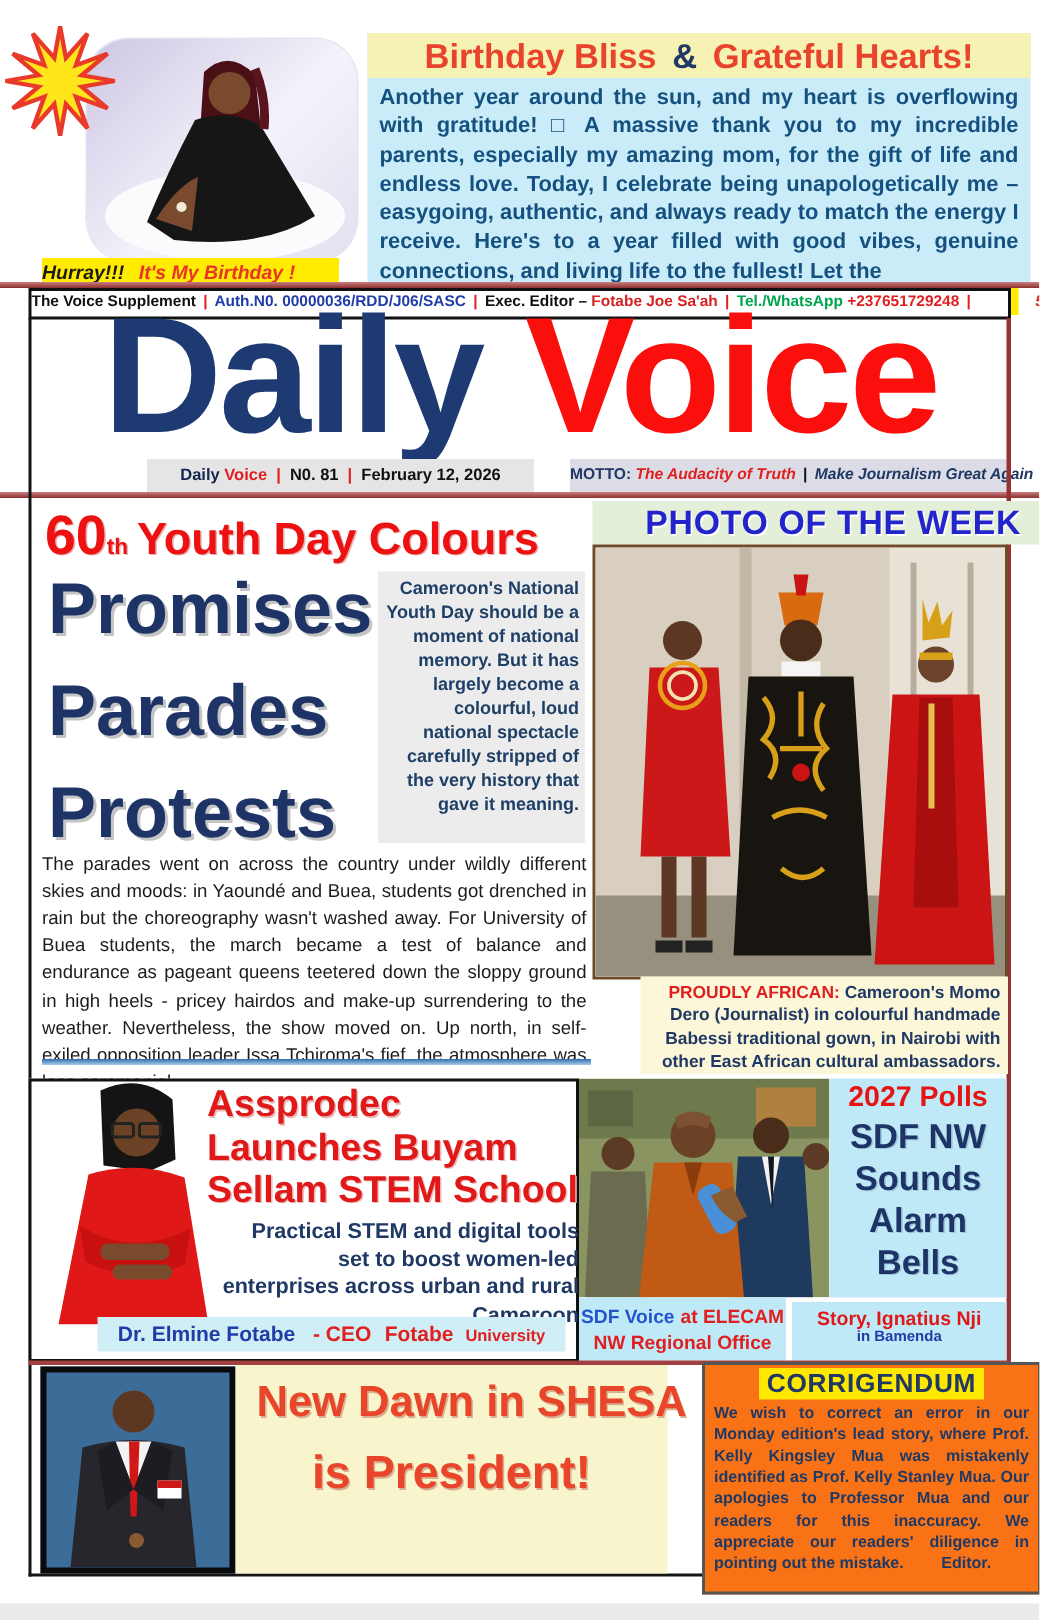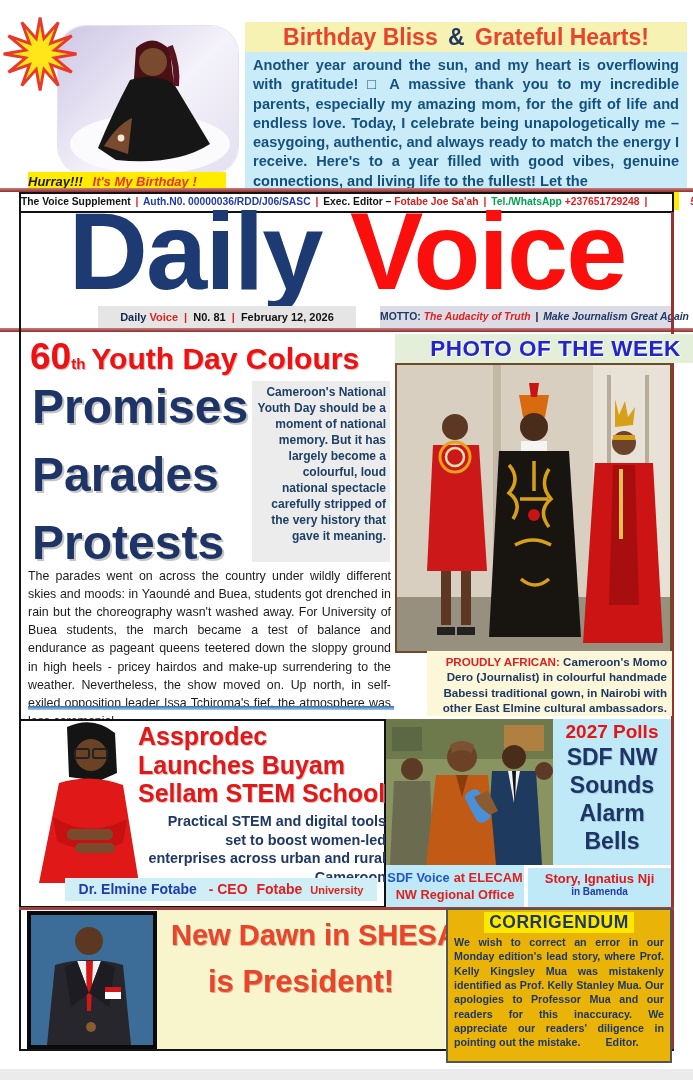--- a/index.html
+++ b/index.html
@@ -107,21 +107,21 @@
   .rule-mid{left:19px;top:907px;width:655px;height:3px;background:#a04040;}
 
   
   .pres-photo{left:27px;top:911px;width:130px;height:138px;border:4px solid #0a0a0a;box-sizing:border-box;
     background:#3c6d99;overflow:hidden;}
   .shesa-panel{left:157px;top:910px;width:288px;height:139px;background:#f8f4cc;text-align:center;}
   .shesa-l1{margin-top:9px;font-size:29px;font-weight:bold;color:#e8452a;text-shadow:1px 1px 0 #d8b090;white-space:nowrap;margin-left:14px;}
   .shesa-l2{margin-top:11px;font-size:27px;font-weight:bold;color:#1e3a6e;white-space:nowrap;}
   .shesa-l2 .esq{font-size:19px;margin-left:5px;}
   .shesa-l3{margin-top:12px;font-size:31px;font-weight:bold;color:#e8452a;text-shadow:1px 1px 0 #d8b090;white-space:nowrap;}
-  .corr-panel{left:446px;top:908px;width:226px;height:155px;background:#eab308;border:2px solid #555;
+  .corr-panel{left:468px;top:908px;width:226px;height:155px;background:#f97316;border:2px solid #555;
     box-sizing:border-box;padding:2px 6px;}
   .corr-title-row{text-align:center;}
   .corr-title{display:inline-block;background:#ffe800;color:#1f3864;font-size:17.5px;font-weight:bold;
     padding:0 5px;letter-spacing:0.5px;}
   .corr-body{margin-top:2px;font-size:10.7px;font-weight:bold;color:#1f3864;text-align:justify;line-height:1.34;}
   .corr-sign{margin-left:22px;}
 
   .bottom-strip{left:0;top:1069px;width:693px;height:11px;background:#ebebeb;}
 </style>
 </head>
@@ -242,21 +242,21 @@
       <path d="M218,34 l4,16 l6,-14 l3,16 l7,-10 l-2,18 l-18,2 Z" fill="#d8a018"></path>
       <circle cx="227" cy="78" r="12" fill="#6b422a"></circle>
       <rect x="216" y="70" width="22" height="5" fill="#d8a018"></rect>
       <path d="M198,98 L256,98 L266,278 L186,278 Z" fill="#cc1414"></path>
       <path d="M216,100 L238,100 L242,240 L212,240 Z" fill="#a80e0e"></path>
       <path d="M224,104 v70" stroke="#e8c050" stroke-width="4"></path>
     </svg>
   </div>
   <div class="abs pw-caption">
     <span class="lbl">PROUDLY AFRICAN:</span>
-    <span>Cameroon's Momo Dero (Journalist) in colourful handmade Babessi traditional gown, in Nairobi with other East Elmine cultural ambassadors.</span>
+    <span>Cameroon's Momo Dero (Journalist) in colourful handmade Babessi traditional gown, in Nairobi with other East African cultural ambassadors.</span>
   </div>
 
   <div class="abs stem-panel"></div>
   <div class="abs fotabe">
     <svg width="132" height="162" viewBox="0 0 132 162">
       <path d="M44,6 Q70,-6 92,12 L94,52 L76,60 L46,56 Z" fill="#141414"></path>
       <circle cx="68" cy="34" r="16" fill="#6b4226"></circle>
       <rect x="52" y="28" width="14" height="9" rx="2" fill="none" stroke="#222" stroke-width="2"></rect>
       <rect x="70" y="28" width="14" height="9" rx="2" fill="none" stroke="#222" stroke-width="2"></rect>
       <path d="M36,62 Q68,52 100,64 L116,162 L16,162 Z" fill="#e01818"></path>

